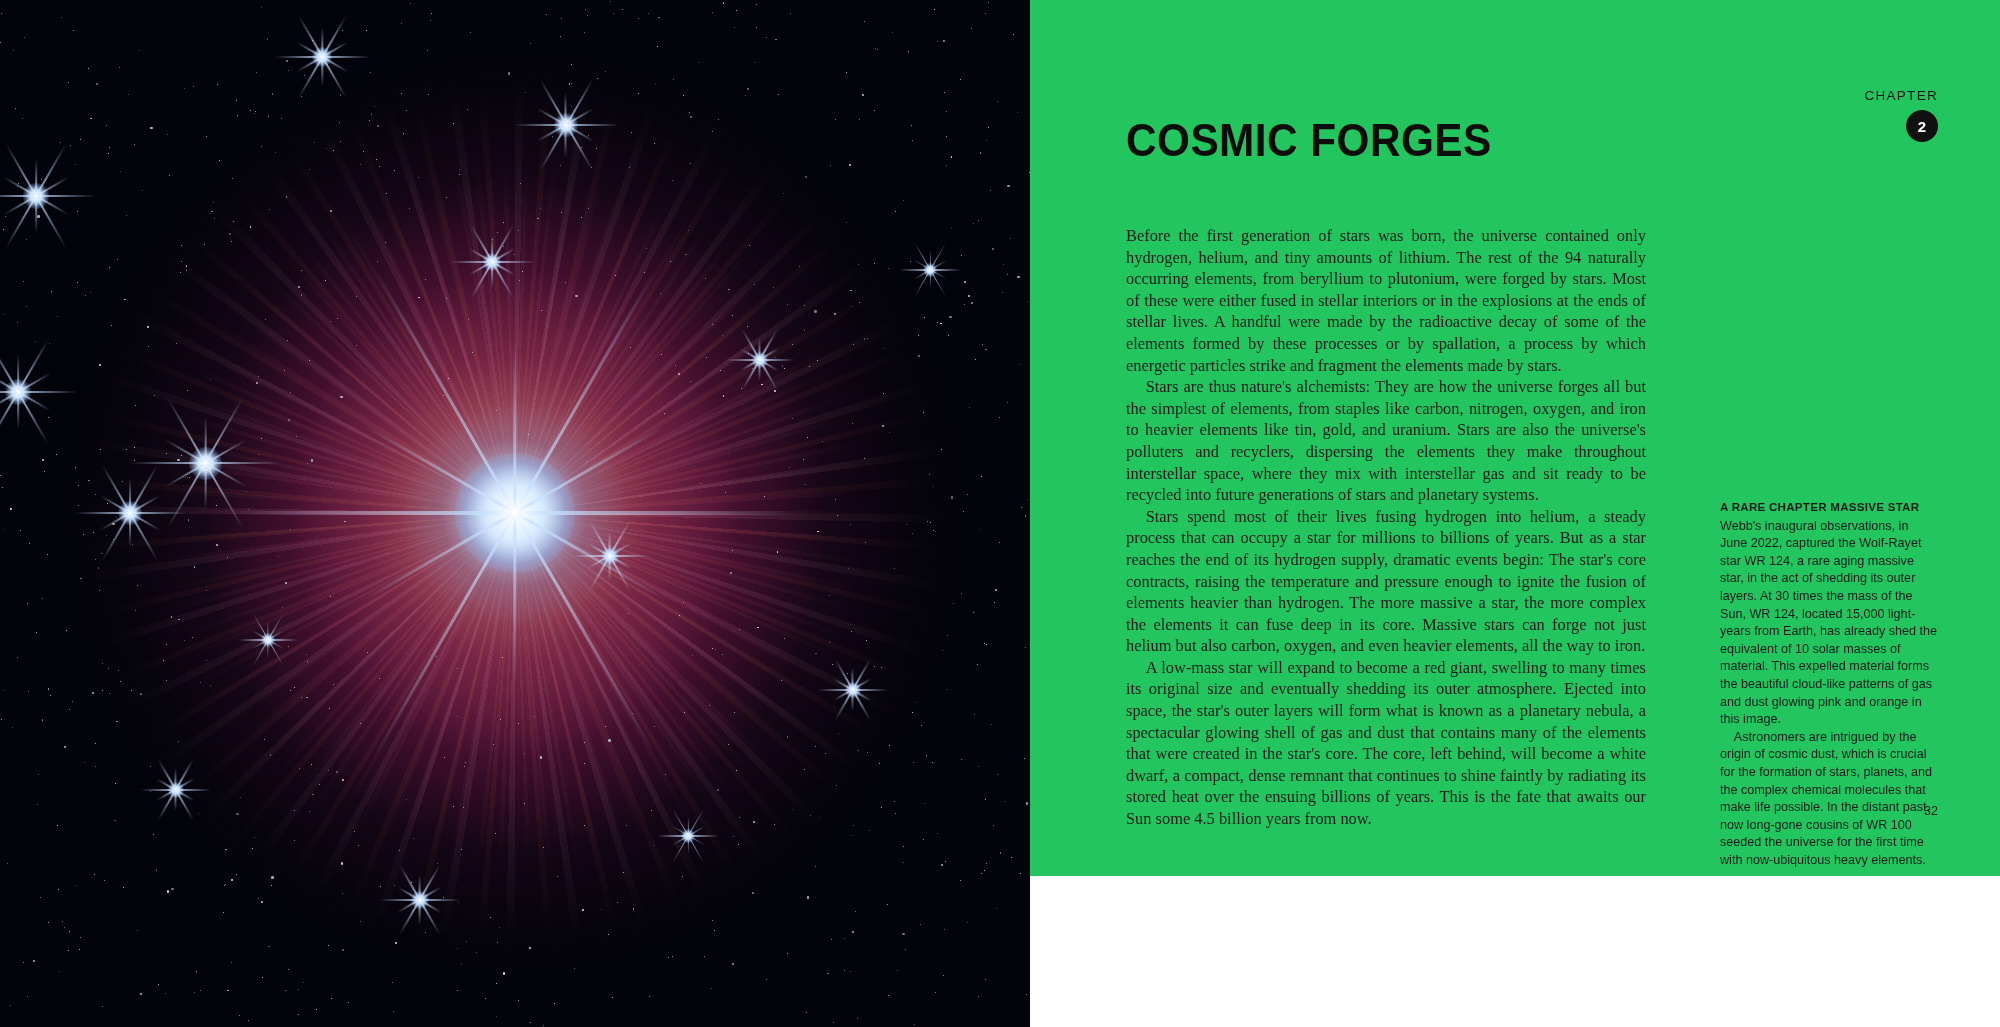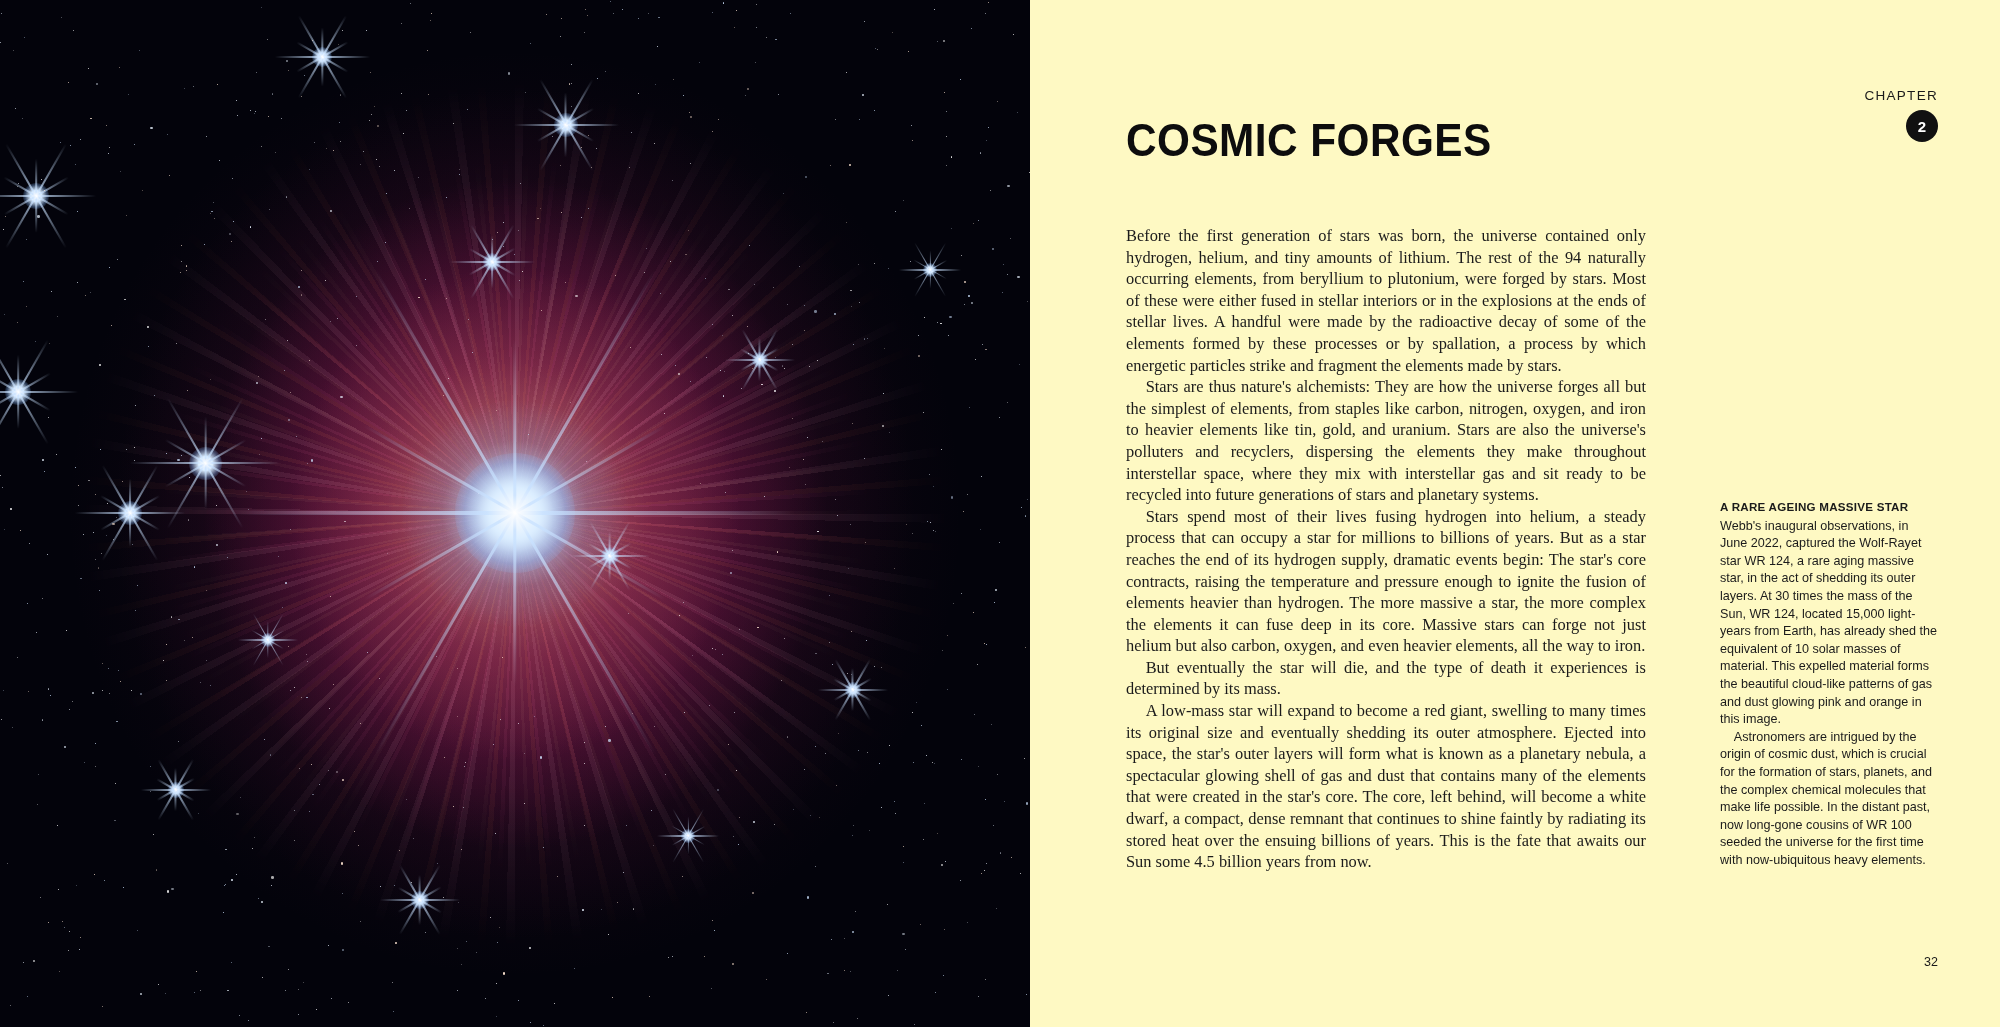--- a/index.html
+++ b/index.html
@@ -90,22 +90,22 @@
   .star-dot {
     position: absolute;
     border-radius: 50%;
     background: #ffffff;
   }
 
   
   .page-right {
     position: relative;
     width: 970px;
-    height: 1027px;
-    background: #fef9c3;
+    height: 876px;
+    background: #22c55e;
     flex: 0 0 970px;
   }
 
   .chapter-label {
     position: absolute;
     right: 62px;
     top: 88px;
     font-family: "Liberation Sans", sans-serif;
     font-size: 13.5px;
     letter-spacing: 1.3px;
@@ -1137,25 +1137,24 @@
 
     <div class="chapter-label">CHAPTER</div>
     <div class="chapter-number">2</div>
 
     <h1 class="page-title">COSMIC FORGES</h1>
 
     <div class="body-column">
       <p>Before the first generation of stars was born, the universe contained only hydrogen, helium, and tiny amounts of lithium. The rest of the 94 naturally occurring elements, from beryllium to plutonium, were forged by stars. Most of these were either fused in stellar interiors or in the explosions at the ends of stellar lives. A handful were made by the radioactive decay of some of the elements formed by these processes or by spallation, a process by which energetic particles strike and fragment the elements made by stars.</p>
       <p>Stars are thus nature's alchemists: They are how the universe forges all but the simplest of elements, from staples like carbon, nitrogen, oxygen, and iron to heavier elements like tin, gold, and uranium. Stars are also the universe's polluters and recyclers, dispersing the elements they make throughout interstellar space, where they mix with interstellar gas and sit ready to be recycled into future generations of stars and planetary systems.</p>
       <p>Stars spend most of their lives fusing hydrogen into helium, a steady process that can occupy a star for millions to billions of years. But as a star reaches the end of its hydrogen supply, dramatic events begin: The star's core contracts, raising the temperature and pressure enough to ignite the fusion of elements heavier than hydrogen. The more massive a star, the more complex the elements it can fuse deep in its core. Massive stars can forge not just helium but also carbon, oxygen, and even heavier elements, all the way to iron.</p>
-      <p>But eventually the star will die, and the type of death it experiences is determined by its mass.</p>
       <p>A low-mass star will expand to become a red giant, swelling to many times its original size and eventually shedding its outer atmosphere. Ejected into space, the star's outer layers will form what is known as a planetary nebula, a spectacular glowing shell of gas and dust that contains many of the elements that were created in the star's core. The core, left behind, will become a white dwarf, a compact, dense remnant that continues to shine faintly by radiating its stored heat over the ensuing billions of years. This is the fate that awaits our Sun some 4.5 billion years from now.</p>
     </div>
 
     <div class="sidebar">
-      <div class="sidebar-heading">A RARE AGEING MASSIVE STAR</div>
+      <div class="sidebar-heading">A RARE CHAPTER MASSIVE STAR</div>
       <p>Webb's inaugural observations, in June 2022, captured the Wolf-Rayet star WR 124, a rare aging massive star, in the act of shedding its outer layers. At 30 times the mass of the Sun, WR 124, located 15,000 light-years from Earth, has already shed the equivalent of 10 solar masses of material. This expelled material forms the beautiful cloud-like patterns of gas and dust glowing pink and orange in this image.</p>
       <p class="indent">Astronomers are intrigued by the origin of cosmic dust, which is crucial for the formation of stars, planets, and the complex chemical molecules that make life possible. In the distant past, now long-gone cousins of WR 100 seeded the universe for the first time with now-ubiquitous heavy elements.</p>
     </div>
 
     <div class="folio">32</div>
   </div>
 </div>
 
 </body></html>

